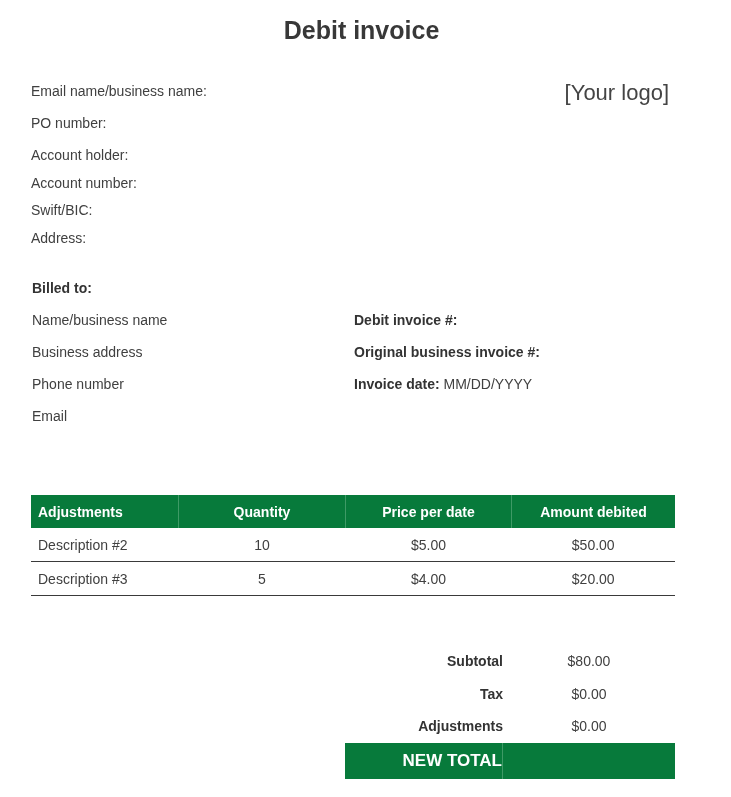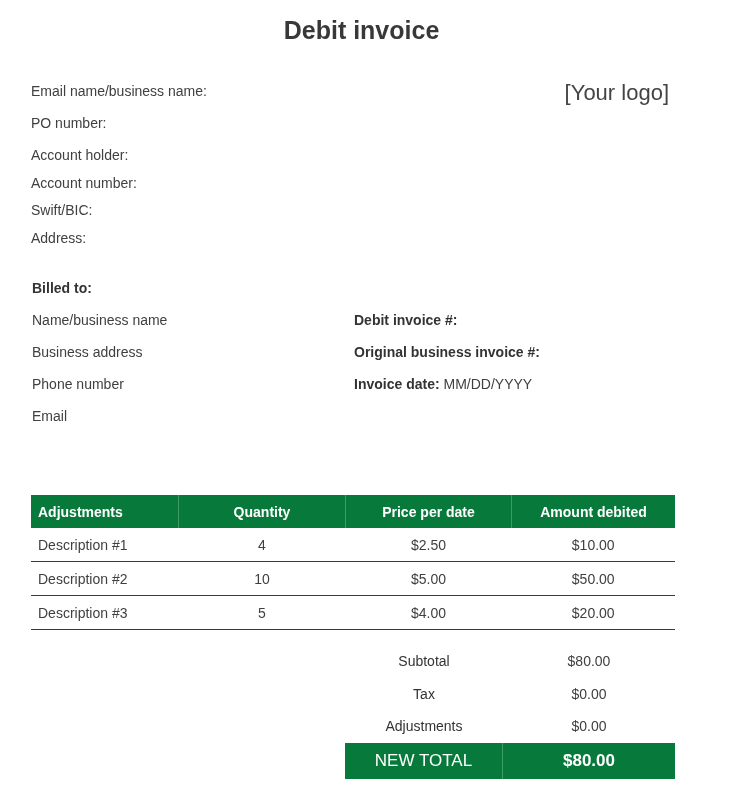--- a/index.html
+++ b/index.html
@@ -8,23 +8,23 @@
   .title { left: 0; width: 723px; top: 16px; text-align: center; font-size: 25px; font-weight: bold; color: #383838; }
   .lbl { font-size: 14px; color: #404040; }
   .bold { font-weight: bold; color: #333; }
   .logo { right: 62px; top: 80px; font-size: 22px; color: #444; }
   table.items { position: absolute; left: 31px; top: 495px; width: 644px; border-collapse: collapse; font-size: 14px; }
   table.items th { background: #077a3b; color: #fff; font-weight: bold; height: 33px; padding: 0; border-left: 1px solid #3e9a66; }
   table.items th:first-child { text-align: left; padding-left: 7px; border-left: none; }
   table.items td { height: 33px; text-align: center; color: #404040; border-bottom: 1px solid #3a3a3a; padding: 0; }
   table.items td:first-child { text-align: left; padding-left: 7px; }
   .tot-row { position: absolute; left: 345px; width: 330px; height: 33px; display: flex; font-size: 14px; }
-  .tot-row .k { width: 158px; text-align: center; font-weight: normal; color: #333; line-height: 33px; }
+  .tot-row .k { width: 158px; text-align: right; font-weight: bold; color: #333; line-height: 33px; }
   .tot-row .v { width: 172px; text-align: center; color: #404040; line-height: 33px; }
-  .grand { background: #077a3b; height: 36px; }
+  .grand { background: #077a3b; height: 36px; flex-direction: column; }
   .grand .k, .grand .v { color: #fff; font-size: 17px; line-height: 36px; }
   .grand .k { width: 157px; border-right: 1px solid #3e9a66; }
 </style>
 </head>
 <body>
 
 <div class="abs title">Debit invoice</div>
 <div class="abs logo">[Your logo]</div>
 
 <div>
@@ -57,26 +57,20 @@
   <thead>
     <tr>
       <th style="width:140px">Adjustments</th>
       <th style="width:166px">Quantity</th>
       <th style="width:165px">Price per date</th>
       <th>Amount debited</th>
     </tr>
   </thead>
   <tbody>
     <tr>
-      <td>Description #1</td>
-      <td>4</td>
-      <td>$2.50</td>
-      <td>$10.00</td>
-    </tr>
-    <tr>
       <td>Description #2</td>
       <td>10</td>
       <td>$5.00</td>
       <td>$50.00</td>
     </tr>
     <tr>
       <td>Description #3</td>
       <td>5</td>
       <td>$4.00</td>
       <td>$20.00</td>

